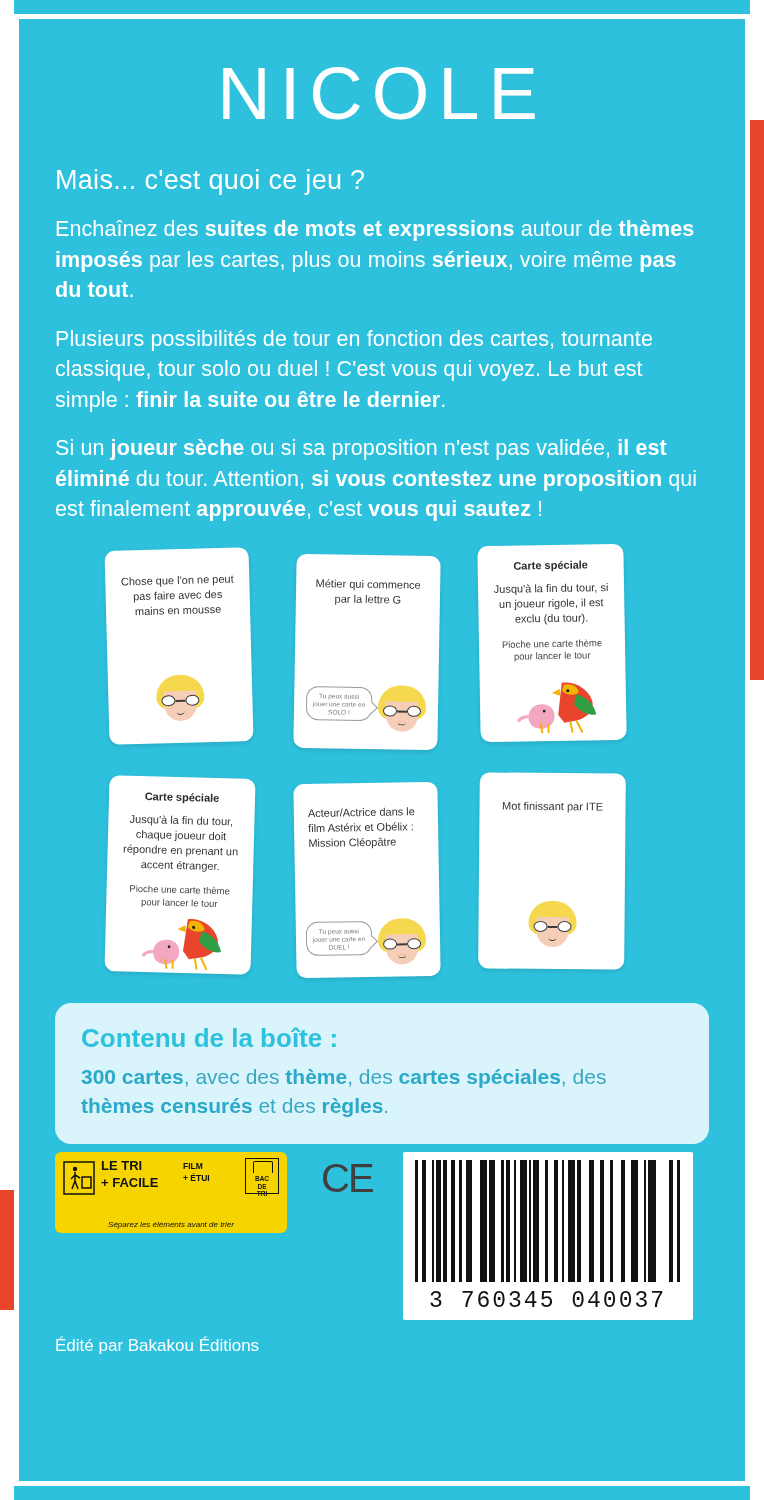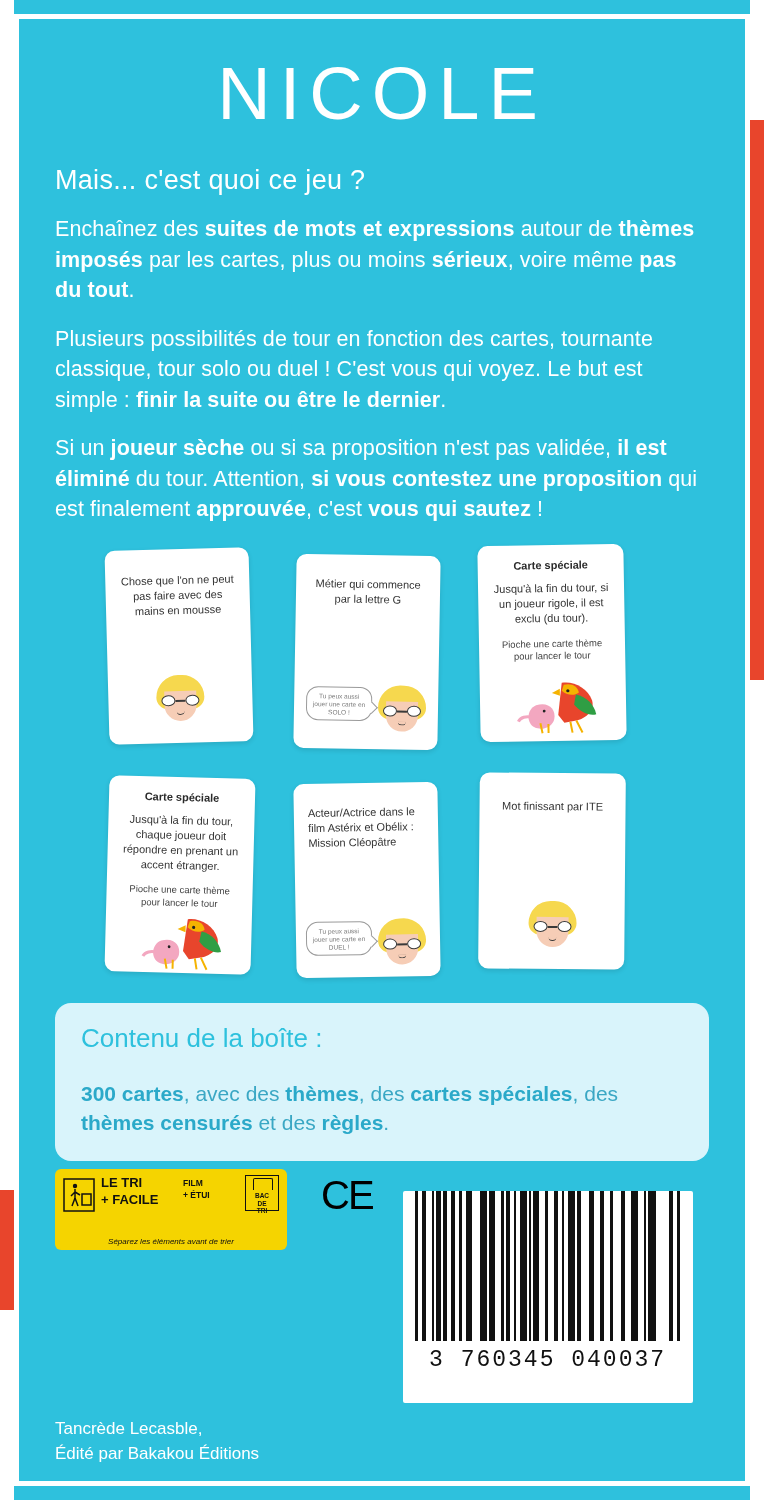--- a/index.html
+++ b/index.html
@@ -179,22 +179,22 @@
   
   .contents {
     background: #d9f4fb;
     border-radius: 16px;
     margin-top: 18px;
     padding: 20px 26px 24px 26px;
   }
   .contents h3 {
     color: #2ec1dd;
     font-size: 26px;
-    font-weight: 400;
-    margin-bottom: 25px;
+    font-weight: 700;
+    margin-bottom: 8px;
   }
   .contents p {
     color: #3aa7c4;
     font-size: 21px;
     line-height: 1.4;
     font-weight: 400;
   }
   .contents p b { color: #2ba9c9; font-weight: bold; }
 
   
@@ -244,38 +244,37 @@
   .tri .tri-note {
     position: absolute; left: 0; right: 0; bottom: 4px;
     text-align: center; color: #111; font-size: 8px; font-style: italic;
   }
   .tri .tri-person {
     position: absolute; left: 8px; top: 9px;
     width: 32px; height: 34px;
   }
   .ce {
     margin-left: 34px;
-    color: #000000;
+    color: #404040;
     font-size: 40px;
     font-weight: 300;
     letter-spacing: -2px;
     line-height: 1.3;
     flex: none;
   }
   .barcode {
     margin-left: 30px;
     background: #ffffff;
-    width: 290px; height: 212px;
+    width: 290px; height: 168px;
     border-radius: 2px;
-    padding: 0 12px 6px 12px;
+    padding: 8px 12px 6px 12px;
     flex: none;
     display: flex;
     flex-direction: column;
     align-items: center;
-    margin-top: 22px;
   }
   .bars { width: 100%; height: 150px; display: flex; align-items: stretch; }
   .bars i { display: block; height: 100%; }
   .barcode-num {
     margin-top: 6px;
     font-family: "Liberation Mono", monospace;
     font-size: 23px;
     letter-spacing: 2px;
     color: #111;
   }
@@ -403,21 +402,21 @@
             </div>
           <div class="mouth"></div>
         </div>
       </div>
 
     </div>
 
     <div class="contents">
       <h3>Contenu de la boîte :</h3>
       <p>
-        <b>300 cartes</b><span>, avec des </span><b>thèmes</b><span>, des </span><b>cartes spéciales</b><span>, des </span><b>thèmes censurés</b><span> et des </span><b>règles</b><span>.</span>
+        <b>300 cartes</b><span>, avec des </span><b>thème</b><span>, des </span><b>cartes spéciales</b><span>, des </span><b>thèmes censurés</b><span> et des </span><b>règles</b><span>.</span>
       </p>
     </div>
 
 
     <div class="footer-row">
 
       <div class="tri">
         <svg class="tri-person" viewBox="0 0 32 34">
           <rect x="1" y="1" width="30" height="32" fill="none" stroke="#111" stroke-width="1.5"></rect>
           <circle cx="12" cy="8" r="2.2" fill="#111"></circle>
@@ -503,19 +502,18 @@
             <i style="flex: 3 0 0px; background: rgb(255, 255, 255);"></i>
             <i style="flex: 2 0 0px; background: rgb(17, 17, 17);"></i>
             <i style="flex: 2 0 0px; background: rgb(255, 255, 255);"></i>
             <i style="flex: 2 0 0px; background: rgb(17, 17, 17);"></i>
           </div>
         <div class="barcode-num">3  760345  040037</div>
       </div>
     </div>
 
     <div class="credits">
-      <div>Tancrède Lecasble,</div>
       <div>Édité par Bakakou Éditions</div>
 
     </div>
 
   </div>
 </div>
 
 </body></html>

